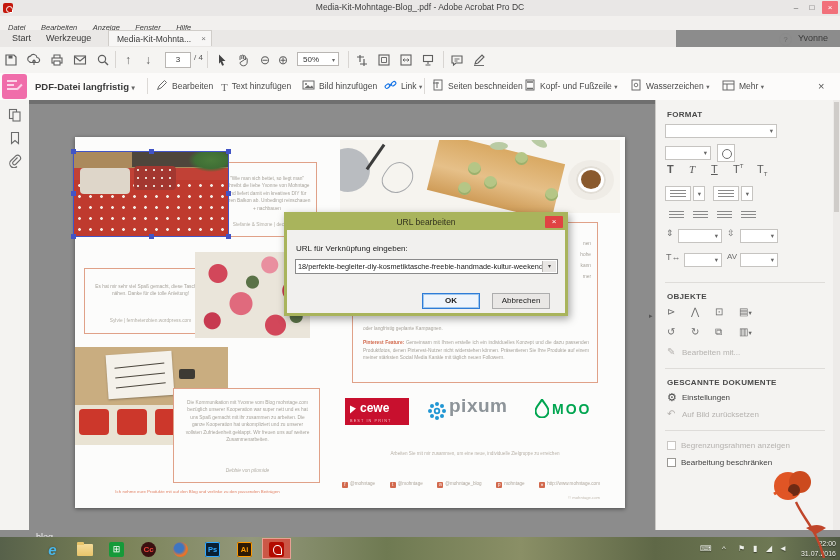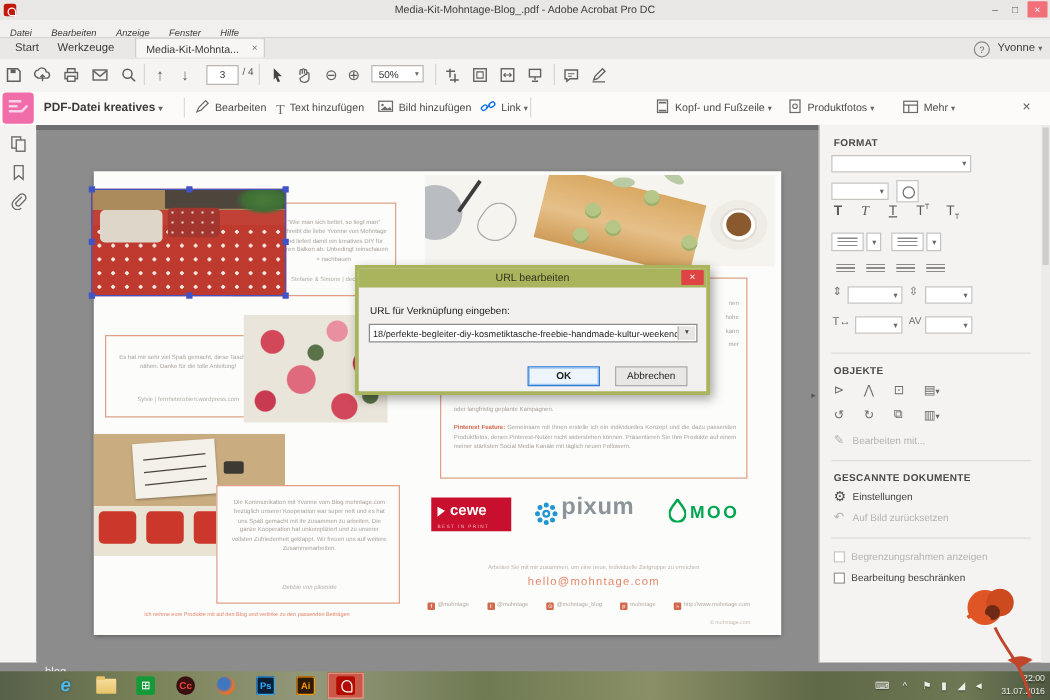--- a/index.html
+++ b/index.html
@@ -11,21 +11,21 @@
   
   .titlebar{left:0;top:0;width:840px;height:16px;background:#e9e7e6;border-bottom:1px solid #dcdad8;}
   .titlebar .apptitle{left:0;right:0;top:2px;text-align:center;font-size:8.5px;color:#3c3c3c;}
   .acro-mini{left:3px;top:3px;width:10px;height:10px;background:#c4170c;border-radius:2px;}
   .acro-mini:before{content:"";position:absolute;left:2.5px;top:2.5px;width:5px;height:5px;border:1.2px solid #fff;border-radius:50% 50% 0 50%;}
   .winbtn{top:1px;width:16px;height:13px;text-align:center;font-size:8px;color:#555;line-height:13px;}
   .wb-close{background:#f1707a;color:#fff;border-radius:1px;}
   .menubar{left:0;top:16px;width:840px;height:14px;background:#f2f0ee;}
   .menubar span{font-size:7.5px;color:#3c3c3c;margin-right:11px;line-height:14px;display:inline-block;font-style:italic;}
   .menubar .wrap{left:8px;top:0;}
-  .tabbar{left:0;top:30px;width:840px;height:17px;background:#eae8e6;border-bottom:1px solid #d7d4d1;}
+  .tabbar{left:0;top:30px;width:676px;height:17px;background:#eae8e6;border-bottom:1px solid #d7d4d1;}
   .tabtxt{font-size:9px;color:#3a3a3a;line-height:17px;}
   .doctab{left:108px;top:0;width:104px;height:16px;background:#f7f6f5;border:1px solid #d0cdc9;border-bottom:none;font-size:8.5px;color:#3a3a3a;line-height:16px;padding-left:8px;box-sizing:border-box;}
   .doctab .x{position:absolute;right:5px;top:0;color:#777;font-size:8px;}
   .helpcirc{left:779px;top:3px;width:11px;height:11px;border:1px solid #8a8a8a;border-radius:50%;font-size:7.5px;color:#6a6a6a;text-align:center;line-height:11px;}
   .user{left:798px;top:0;font-size:9px;color:#3a3a3a;line-height:17px;}
 
   
   .tb1{left:0;top:47px;width:840px;height:26px;background:#f5f4f2;border-bottom:1px solid #d9d6d3;}
   .tb1 .sep{top:4px;width:1px;height:17px;background:#d8d5d2;}
   .ticon{top:6px;width:14px;height:14px;color:#5f5f5f;font-size:12px;line-height:14px;text-align:center;}
@@ -309,21 +309,21 @@
   </div>
 
   <div class="a tb2">
     <div class="a pinktool">
       <i style="left:5px;top:6px;width:10px;height:2px;"></i>
       <i style="left:5px;top:10px;width:7px;height:2px;"></i>
       <i style="left:5px;top:14px;width:10px;height:2px;"></i>
       <i style="left:14px;top:12px;width:7px;height:2.2px;transform:rotate(-45deg);"></i>
     </div>
     <div class="a tooltitle">
-      <span>PDF-Datei kreatives</span>
+      <span>PDF-Datei langfristig</span>
       <span class="car">▾</span>
     </div>
     <div class="a sep" style="left:147px;"></div>
 
     <div class="a tbtn" style="left:156px;">
       <span class="ic"><svg width="12" height="12" viewBox="0 0 12 12">
             <path d="M1.5 10.5 3 7l5.5-5.5 2 2L5 9z" fill="none" stroke="#6b6b6b" stroke-width="1"></path>
           </svg></span><span>Bearbeiten</span>
     </div>
     <div class="a tbtn" style="left:221px;">
@@ -338,32 +338,38 @@
     </div>
     <div class="a tbtn" style="left:384px;">
       <span class="ic"><svg width="13" height="12" viewBox="0 0 13 12">
             <path d="M5 7.5 8 4.5" stroke="#1473e6" stroke-width="1.2"></path>
             <rect x="1" y="5.5" width="5" height="3.4" rx="1.7" transform="rotate(-38 3.5 7.2)" fill="none" stroke="#1473e6" stroke-width="1.1"></rect>
             <rect x="7" y="3" width="5" height="3.4" rx="1.7" transform="rotate(-38 9.5 4.7)" fill="none" stroke="#1473e6" stroke-width="1.1"></rect>
           </svg></span><span>Link</span>
       <span class="car">▾</span>
     </div>
     <div class="a sep" style="left:424px;"></div>
+    <div class="a tbtn" style="left:432px;">
+      <span class="ic"><svg width="12" height="12" viewBox="0 0 12 12">
+            <rect x="2" y="1" width="8" height="10" fill="none" stroke="#6b6b6b" stroke-width="1"></rect>
+            <path d="M1 4h6M5 3v6" stroke="#6b6b6b" stroke-width="1"></path>
+          </svg></span><span>Seiten beschneiden</span>
+    </div>
     <div class="a tbtn" style="left:524px;">
       <span class="ic"><svg width="12" height="12" viewBox="0 0 12 12">
             <rect x="2" y="1" width="8" height="10" fill="none" stroke="#6b6b6b" stroke-width="1"></rect>
             <path d="M3 3h6M3 9.5h6" stroke="#6b6b6b" stroke-width="1.4"></path>
           </svg></span><span>Kopf- und Fußzeile</span>
       <span class="car">▾</span>
     </div>
     <div class="a tbtn" style="left:630px;">
       <span class="ic"><svg width="12" height="12" viewBox="0 0 12 12">
             <rect x="2" y="1" width="8" height="10" fill="none" stroke="#6b6b6b" stroke-width="1"></rect>
             <circle cx="6" cy="6" r="1.8" fill="none" stroke="#6b6b6b" stroke-width=".9"></circle>
-          </svg></span><span>Produktfotos</span>
+          </svg></span><span>Wasserzeichen</span>
       <span class="car">▾</span>
     </div>
     <div class="a tbtn" style="left:722px;">
       <span class="ic"><svg width="13" height="11" viewBox="0 0 13 11">
             <rect x="1" y="1" width="11" height="9" fill="none" stroke="#6b6b6b" stroke-width="1"></rect>
             <path d="M1 4h11M5 4v6" stroke="#6b6b6b" stroke-width="1"></path>
           </svg></span><span>Mehr</span>
       <span class="car">▾</span>
     </div>
     <div class="a tb2x">×</div>
@@ -497,21 +503,20 @@
       </div>
       <div class="a pixum-txt" style="left:374px;top:258px;">pixum</div>
       <div class="a" style="left:460px;top:262px;">
         <svg width="14" height="19" viewBox="0 0 14 19">
             <path d="M7 .5C9.5 5 13.5 8 13.5 12A6.5 6.5 0 1 1 .5 12C.5 8 4.5 5 7 .5z" fill="none" stroke="#00a550" stroke-width="2"></path>
           </svg>
       </div>
       <div class="a moo-txt" style="left:477px;top:264px;">MOO</div>
 
       <div class="a contact1" style="left:277px;top:314px;width:246px;">Arbeiten Sie mit mir zusammen, um eine neue, individuelle Zielgruppe zu erreichen</div>
-      <div class="a email" style="left:277px;top:323px;width:246px;">hello@mohntage.com</div>
 
       <div class="a social" style="left:267px;top:344px;width:258px;">
         <span class="soc"><span class="si">f</span><span>@mohntage</span></span>
         <span class="soc"><span class="si">t</span><span>@mohntage</span></span>
         <span class="soc"><span class="si">⊙</span><span>@mohntage_blog</span></span>
         <span class="soc"><span class="si">p</span><span>mohntage</span></span>
         <span class="soc"><span class="si">»</span><span>http://www.mohntage.com</span></span>
       </div>
       <div class="a copyright" style="left:440px;top:358px;width:85px;text-align:right;">© mohntage.com</div>
     </div>

